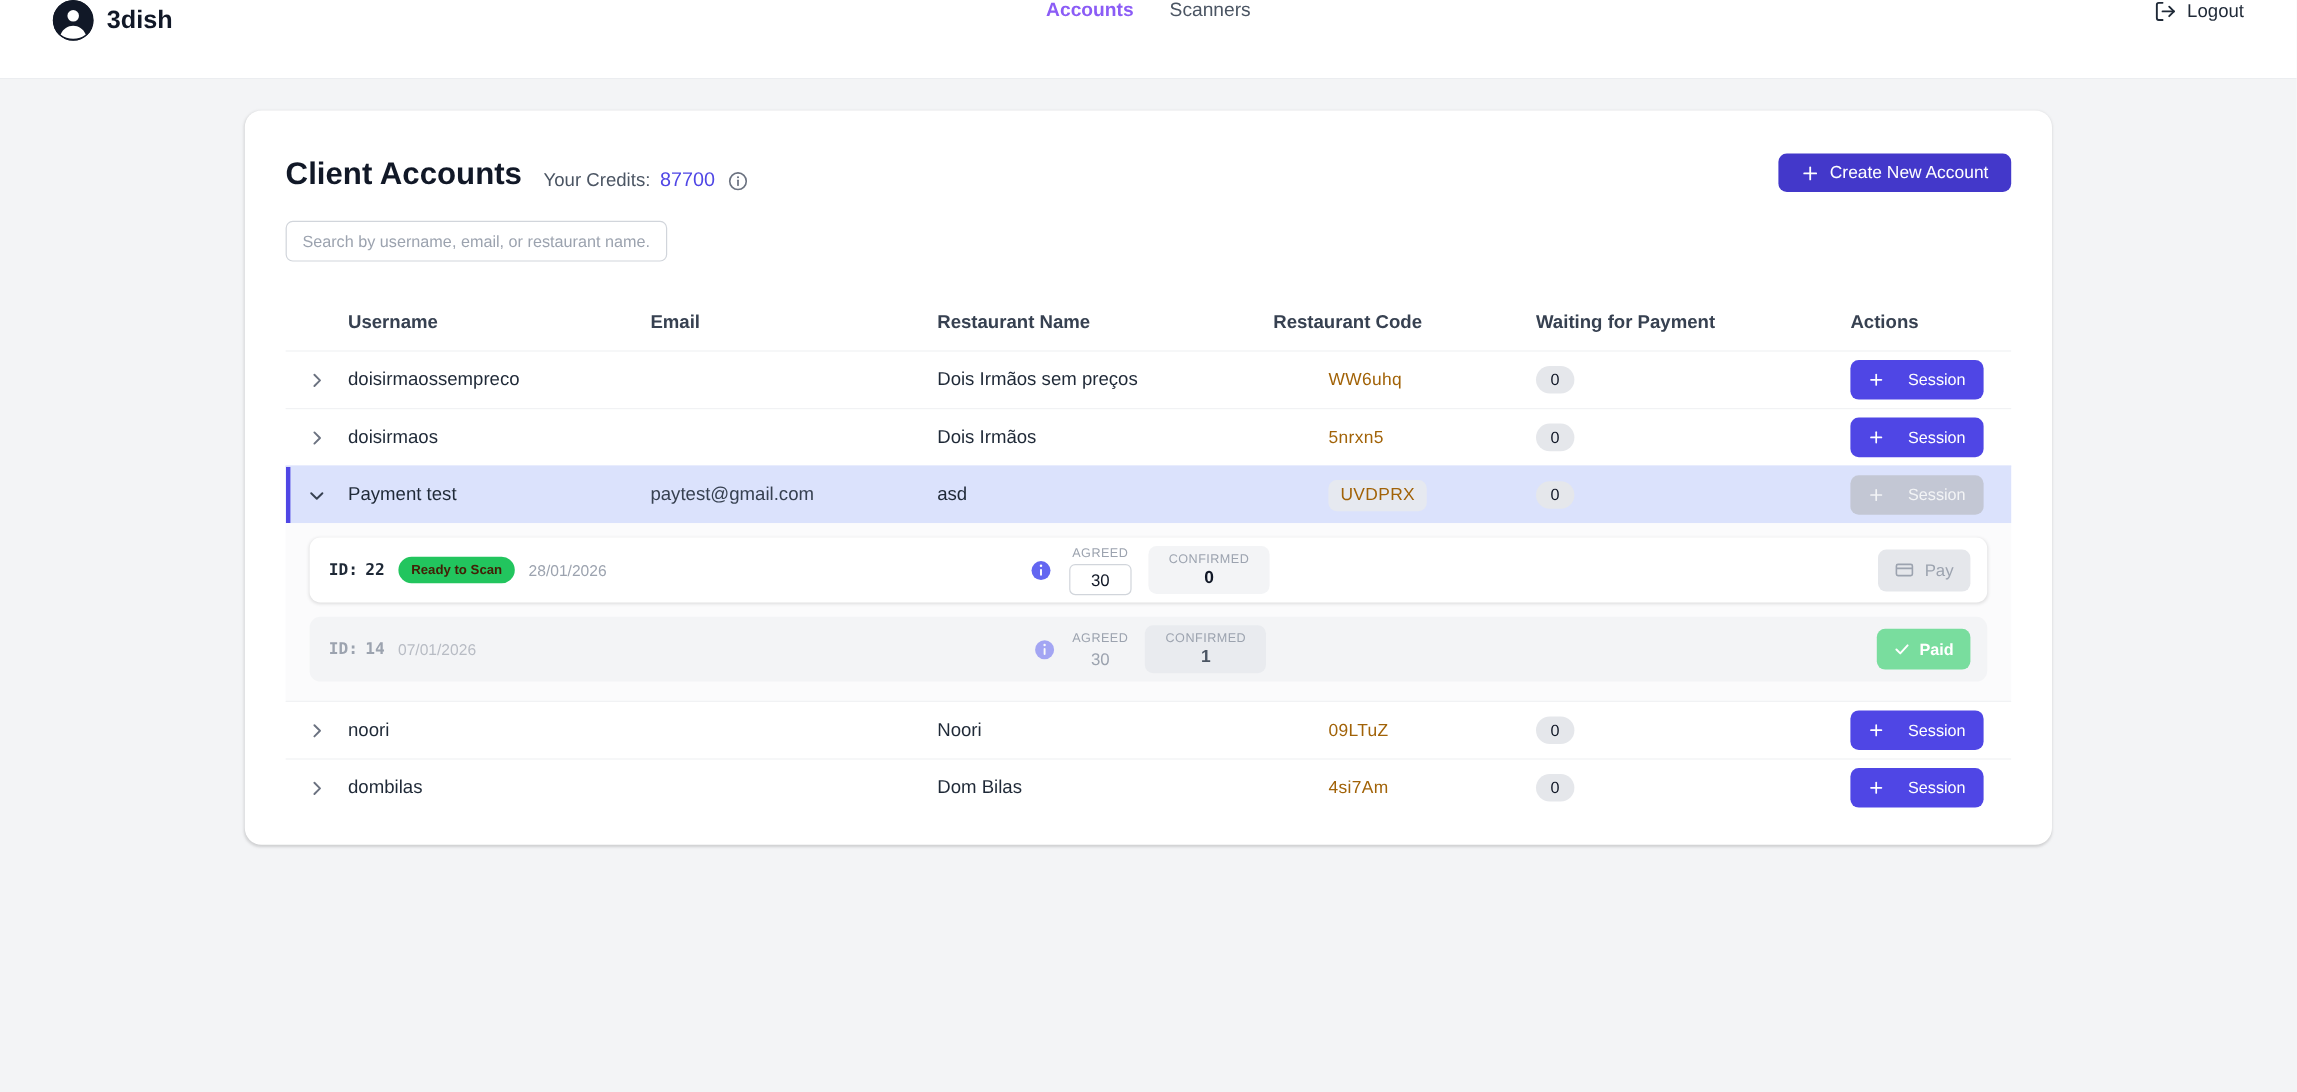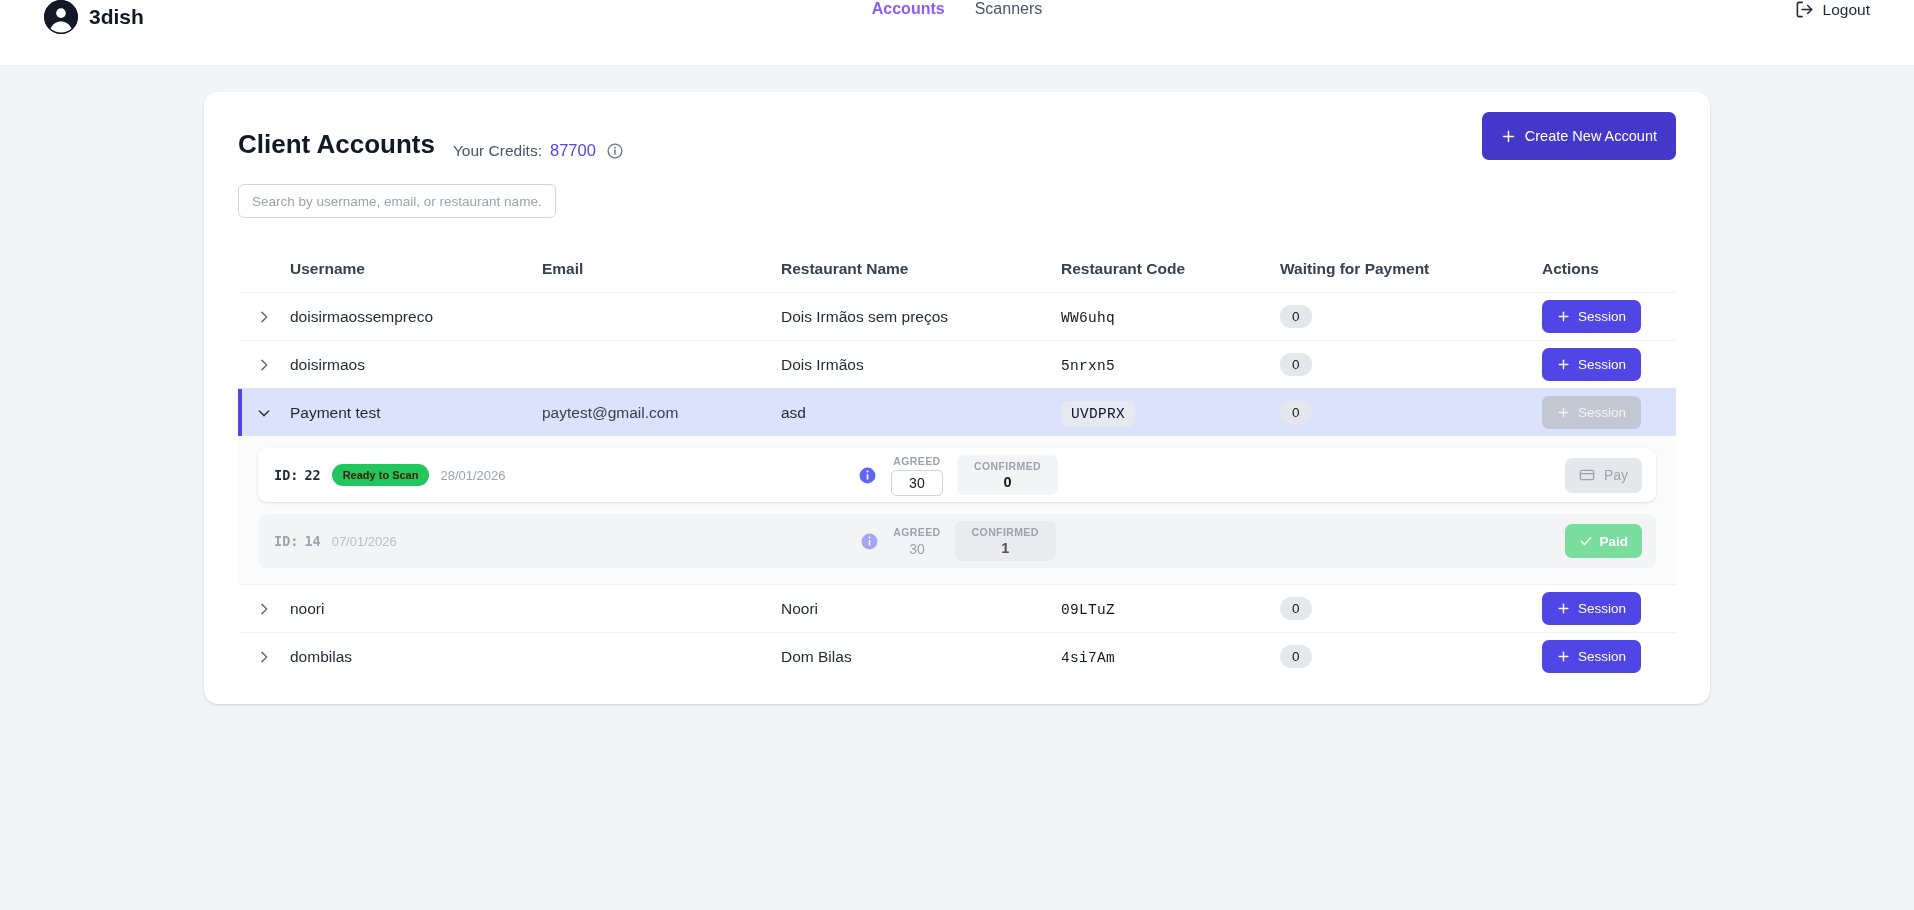--- a/index.html
+++ b/index.html
@@ -33,21 +33,21 @@
   }
   .card-header { display: flex; align-items: flex-end; height: 40px; }
   .page-title { font-size: 26px; font-weight: 700; color: #111827; }
   .credits { display: flex; align-items: center; gap: 8px; margin-left: 18px; }
   .credits-label { font-size: 15.5px; color: #4b5563; }
   .credits-value { font-size: 16.5px; font-weight: 400; color: #4f46e5; }
   .info-outline { width: 18px; height: 18px; display: inline-flex; margin-left: 2px; cursor: pointer; }
   .btn { border: none; cursor: pointer; font-family: inherit; }
   .btn-create {
     margin-left: auto; background: #4338ca; color: #fff; border-radius: 7px;
-    display: inline-flex; align-items: center; gap: 9px; padding: 0 19px; height: 48px;
+    display: inline-flex; align-items: center; gap: 9px; padding: 0 19px; height: 32px;
     font-size: 14.5px; font-weight: 500;
   }
   .search-input {
     margin-top: 24px; width: 318px; height: 34px; border: 1px solid #d1d5db;
     border-radius: 6px; padding: 0 13px; font-size: 13.5px; color: #374151;
     font-family: inherit; outline: none; display: block;
   }
   .search-input::placeholder { color: #9ca3af; }
   
   .table { margin-top: 28px; }
@@ -55,47 +55,47 @@
     display: grid;
     grid-template-columns: 52px 252px 239px 280px 219px 262px 1fr;
     align-items: center;
   }
   .thead { height: 46px; font-size: 15.5px; font-weight: 700; color: #374151; }
   .trow { height: 48px; font-size: 15.5px; color: #1f2937; border-top: 1px solid #f1f2f4; cursor: pointer; }
   .trow .cell-email { color: #374151; }
   .chev { display: flex; justify-content: center; align-items: center; }
   .chev-btn { width: 24px; height: 24px; display: flex; align-items: center;
     justify-content: center; color: #6b7280; cursor: pointer; }
-  .code-text { font-family: Liberation Mono, monospace;
-    font-size: 14.5px; color: #0f172a; letter-spacing: .3px; }
+  .code-text { font-family: Liberation Sans, sans-serif;
+    font-size: 14.5px; color: #a16207; letter-spacing: .3px; margin-left: 46px; }
   .code-pill { background: #e6e9f0; padding: 5px 10px; border-radius: 7px; }
   .pill-count { display: inline-block; background: #e5e7eb; border-radius: 999px;
     padding: 4px 12px; font-size: 13.5px; font-weight: 500; color: #111827; }
   .btn-session {
     background: #4f46e5; color: #fff; border-radius: 7px; height: 33px;
-    display: inline-flex; align-items: center; gap: 8px; padding: 0 15px;
+    display: inline-flex; align-items: center; gap: 20px; padding: 0 15px;
     font-size: 13.5px; font-weight: 500;
   }
   .btn-session.disabled { background: #c3c7d4; color: #f3f4f6; cursor: not-allowed; }
   .trow.selected { background: #dbe2fc; box-shadow: inset 4px 0 0 #4f46e5; border-top-color: #dbe2fc; }
   .trow.selected .chev-btn { color: #374151; }
   
   .expand-panel { padding: 12px 20px 16px; background: #fbfbfc; }
   .pay-row { display: flex; align-items: center; height: 54px; border-radius: 9px; padding: 0 14px 0 16px; }
   .pay-row.elevated { background: #fff; box-shadow: 0 1px 3px rgba(0,0,0,.12); }
   .pay-row.muted { background: #f3f4f6; margin-top: 12px; }
   .pay-left { flex: 1; display: flex; align-items: center; gap: 11px; text-align: center; }
   .pid { font-family: "DejaVu Sans Mono", "Liberation Mono", monospace;
     font-size: 13.5px; font-weight: 700; color: #1f2937; display: inline-flex; gap: 6px; }
   .badge-ready { background: #22c55e; color: #422006; font-size: 11px; font-weight: 700;
     padding: 5px 11px; border-radius: 999px; }
   .pay-date { font-size: 13px; color: #9ca3af; }
   .pay-center { display: flex; align-items: center; gap: 14px; }
   .info-dot { width: 19px; height: 19px; display: inline-flex; cursor: pointer; }
-  .mini-label { font-size: 10.5px; font-weight: 700; color: #9ca3af; letter-spacing: .4px; }
+  .mini-label { font-size: 10.5px; font-weight: 400; color: #9ca3af; letter-spacing: .4px; }
   .agreed { display: flex; flex-direction: column; align-items: center; gap: 3px; }
   .agreed-input { width: 52px; height: 26px; border: 1px solid #d1d5db; border-radius: 5px;
     text-align: center; font-size: 14px; font-family: inherit; color: #111827; outline: none; background: #fff; }
   .agreed-text { font-size: 14px; color: #9ca3af; }
   .confirmed { display: flex; flex-direction: column; align-items: center; gap: 2px;
     background: #f3f4f6; border-radius: 7px; padding: 5px 17px; }
   .pay-row.muted .confirmed { background: #e9ebef; }
   .confirmed-val { font-size: 14.5px; font-weight: 700; color: #111827; }
   .pay-right { flex: 1; display: flex; justify-content: flex-end; }
   .btn-pay { background: #e5e7eb; color: #9ca3af; border-radius: 7px; height: 35px;

